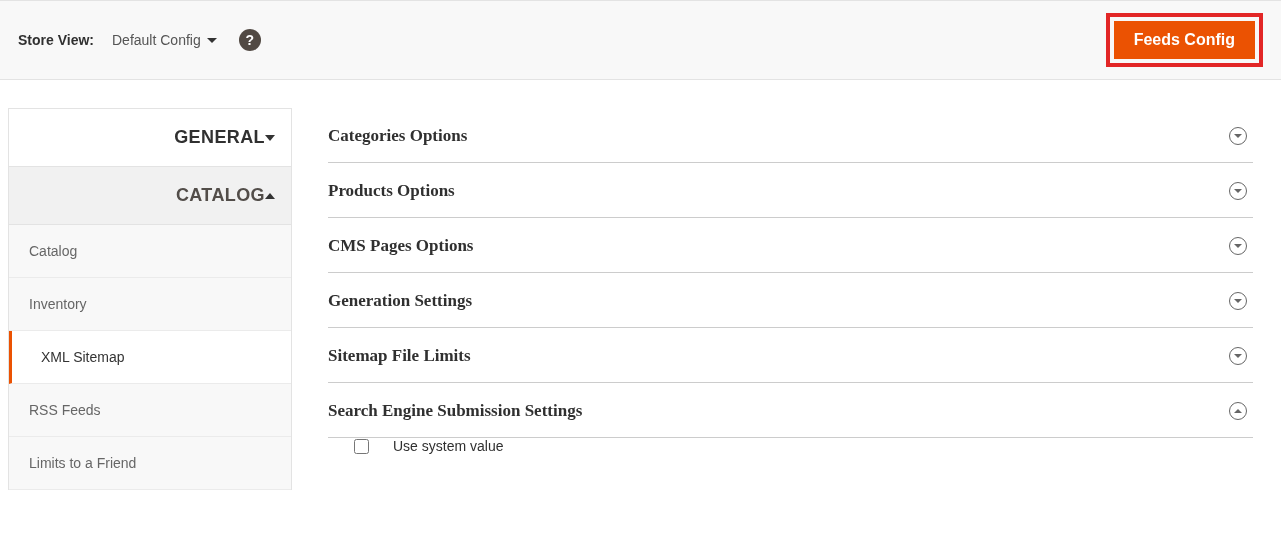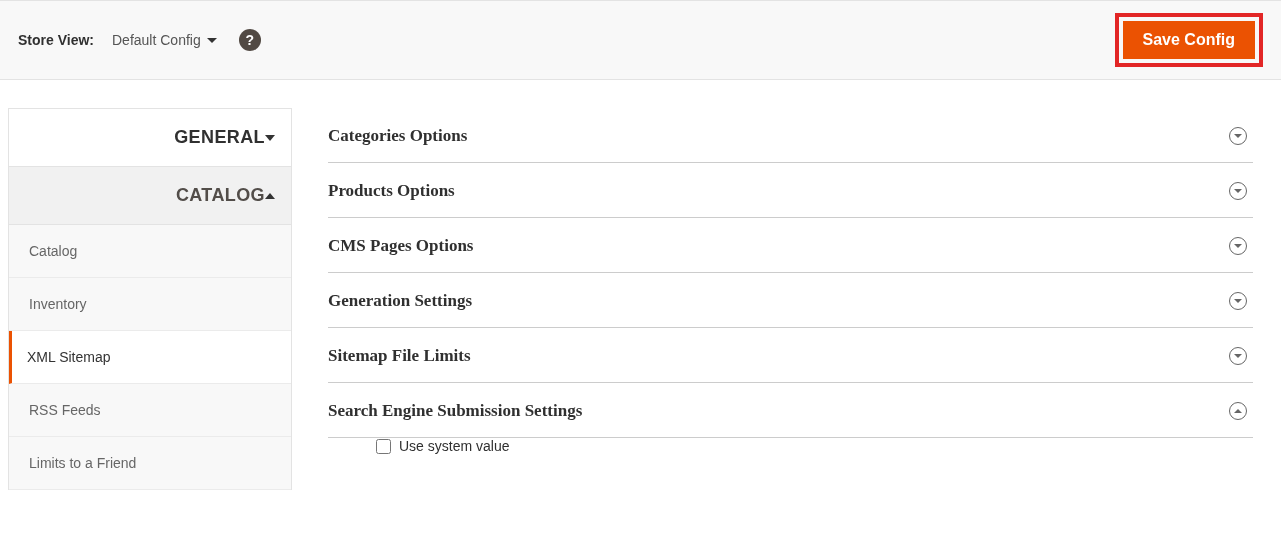--- a/index.html
+++ b/index.html
@@ -16,56 +16,56 @@
 
 .main { display: flex; margin-top: 28px; }
 .sidebar { width: 284px; flex-shrink: 0; border: 1px solid #e3e3e3; border-bottom: none; margin-left: 8px; }
 .nav-header { display: flex; align-items: center; justify-content: flex-end; padding: 18px 16px; font-weight: 600; letter-spacing: 0.4px; font-size: 18px; border-bottom: 1px solid #e3e3e3; cursor: pointer; }
 .nav-header.collapsed { background: #fff; color: #303030; }
 .nav-header.expanded { background: #f1f1f1; color: #524d49; }
 .chevron { width: 0; height: 0; }
 .chevron.down { border-left: 5px solid transparent; border-right: 5px solid transparent; border-top: 6px solid #333; }
 .chevron.up { border-left: 5px solid transparent; border-right: 5px solid transparent; border-bottom: 6px solid #333; }
 .nav-item { padding: 18px 20px; color: #666; background: #f8f8f8; border-bottom: 1px solid #ebebeb; cursor: pointer; font-size: 14px; }
-.nav-item.active { background: #fff; color: #333; border-left: 3px solid #eb5202; padding-left: 15px; }
+.nav-item.active { background: #fff; color: #333; border-left: 3px solid #eb5202; padding-left: 29px; }
 
 .content { flex: 1; padding: 0 28px 0 36px; }
 .section-row { display: flex; align-items: center; justify-content: space-between; padding: 18px 0 16px; border-bottom: 1px solid #ccc; cursor: pointer; font-family: Liberation Serif, serif; }
 .section-title { font-size: 17px; font-weight: 600; color: #303030; }
 .toggle-circle { width: 18px; height: 18px; border: 1px solid #666; border-radius: 50%; display: flex; align-items: center; justify-content: center; margin-right: 6px; }
 .toggle-chev { width: 0; height: 0; }
 .toggle-chev.down { border-left: 4px solid transparent; border-right: 4px solid transparent; border-top: 4px solid #666; }
 .toggle-chev.up { border-left: 4px solid transparent; border-right: 4px solid transparent; border-bottom: 4px solid #666; }
 
 .field-box { border: 4px solid #e22626; margin-top: 12px; padding: 10px 4px 10px 0; display: inline-flex; align-items: center; margin-left: 56px; }
 .field-label-wrap { text-align: right; padding-right: 12px; width: 226px; }
 .field-label { font-size: 14px; color: #303030; }
 .field-scope { font-size: 11px; color: #888; display: block; }
 .select-wrap { display: flex; align-items: stretch; width: 360px; border: 1px solid #adadad; background: #fff; }
 .select-wrap input { flex: 1; border: none; padding: 7px 10px; font-size: 14px; color: #303030; outline: none; background: transparent; }
 .select-caret { width: 26px; background: #eee; border-left: 1px solid #ccc; display: flex; align-items: center; justify-content: center; }
 .select-caret .tri { width: 0; height: 0; border-left: 4px solid transparent; border-right: 4px solid transparent; border-top: 5px solid #555; }
-.use-system { display: flex; align-items: center; margin-left: 48px; }
+.use-system { display: flex; align-items: center; margin-left: 26px; gap: 16px; }
 .use-system input[type=checkbox] { width: 15px; height: 15px; margin-right: 8px; }
 .use-system label { color: #303030; font-size: 14px; }
 .field-row-outer { display: flex; align-items: center; }
 </style>
 </head>
 <body>
 
 <div class="toolbar">
   <span class="store-view-label">Store View:</span>
   <span style="display:flex;align-items:center;cursor:pointer;">
     <span class="store-view-value">Default Config</span>
     <span class="caret-down"></span>
   </span>
   <span class="help-circle">?</span>
   <span class="spacer"></span>
   <span class="save-box">
-    <button class="save-btn">Save Config</button>
+    <button class="save-btn">Feeds Config</button>
   </span>
 </div>
 
 <div class="main">
   <div class="sidebar">
     <div class="nav-header collapsed">
       <span>GENERAL</span>
       <span class="chevron down"></span>
     </div>
     <div class="nav-header expanded">

